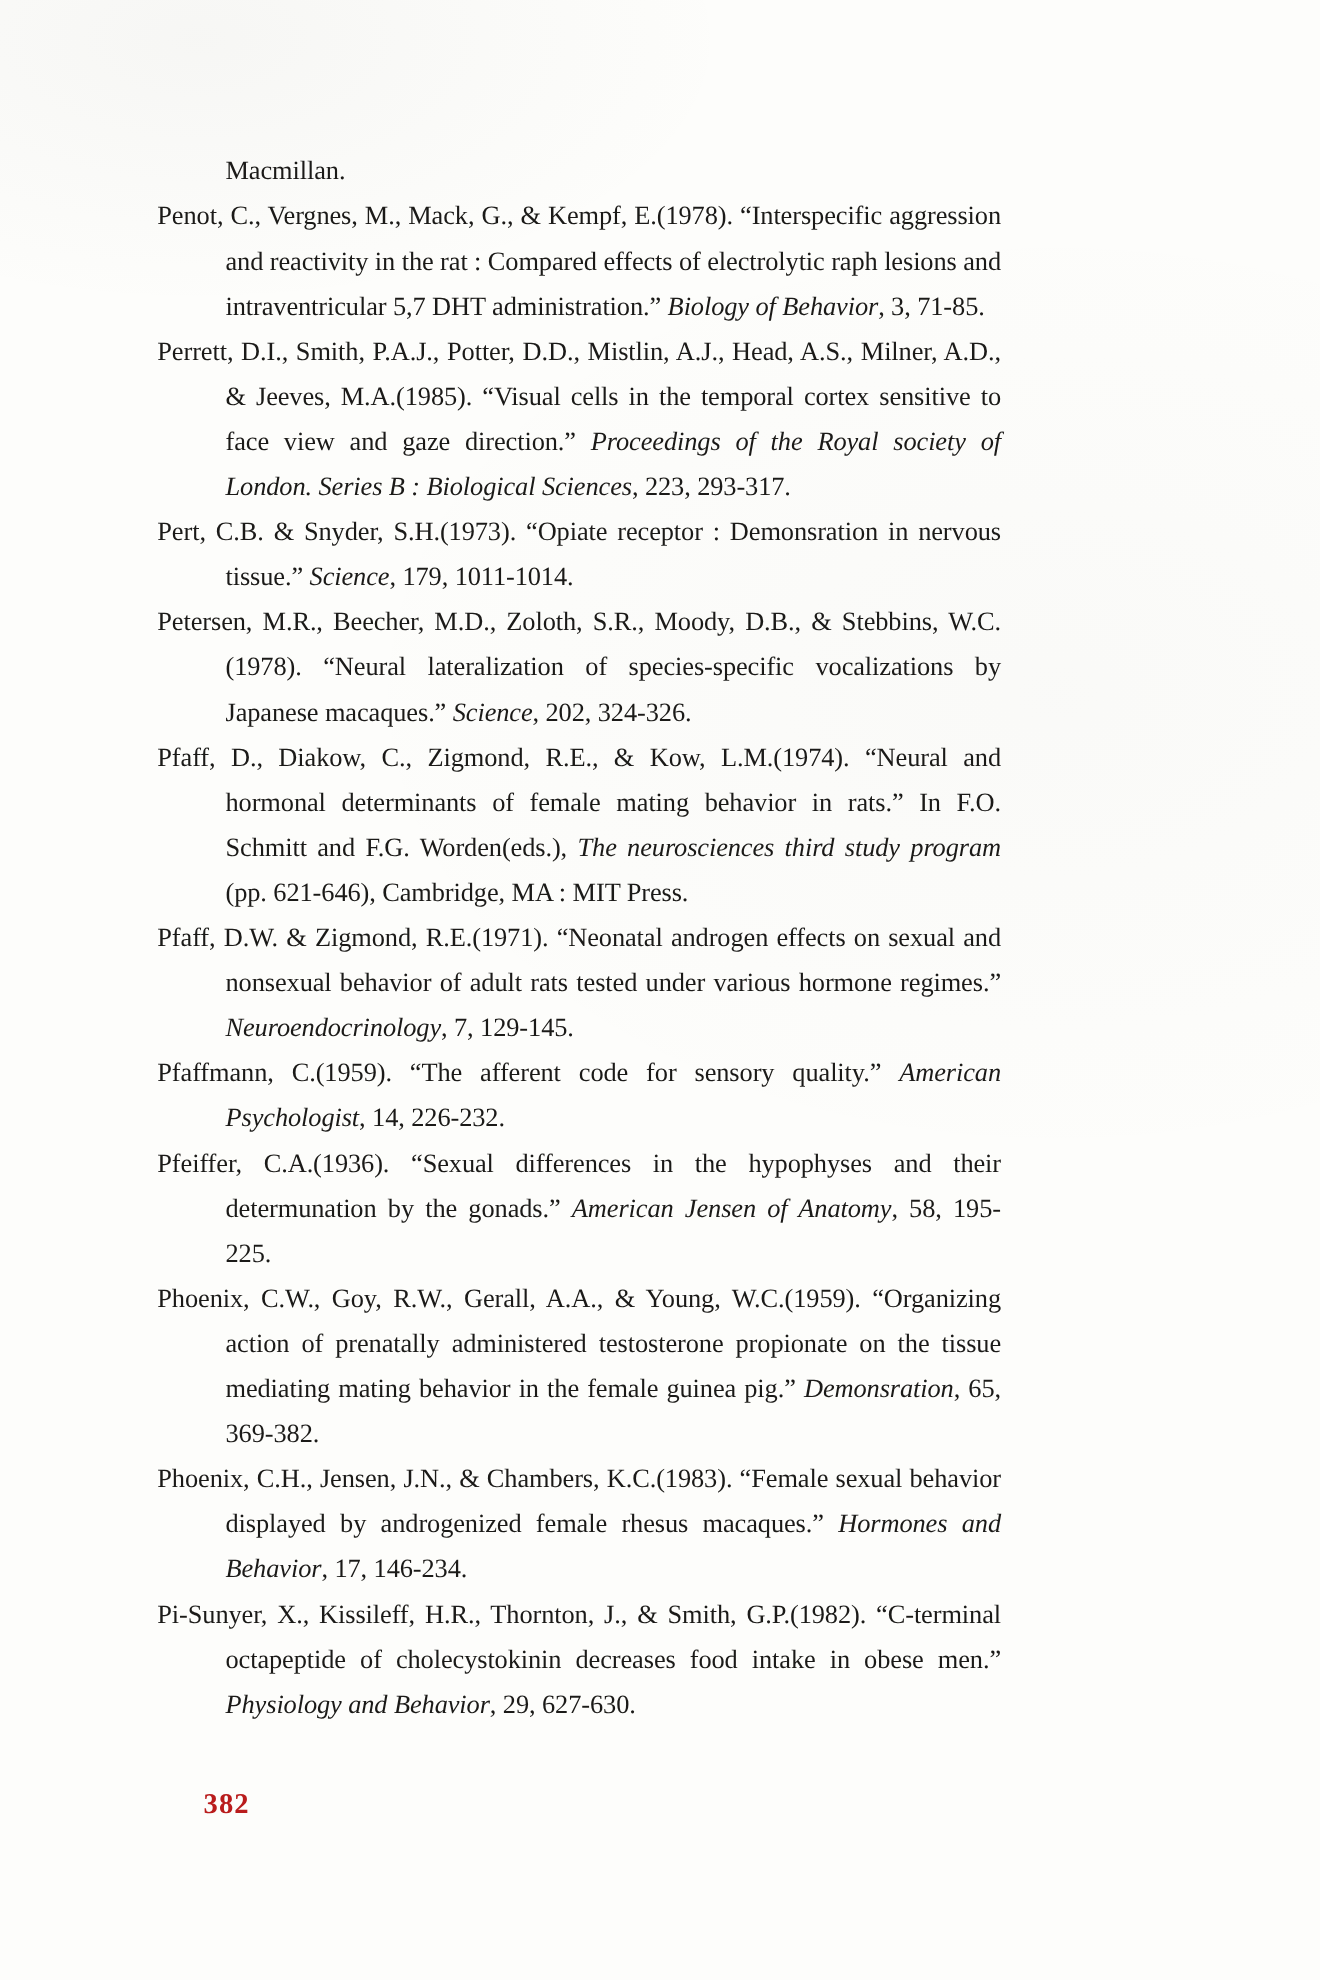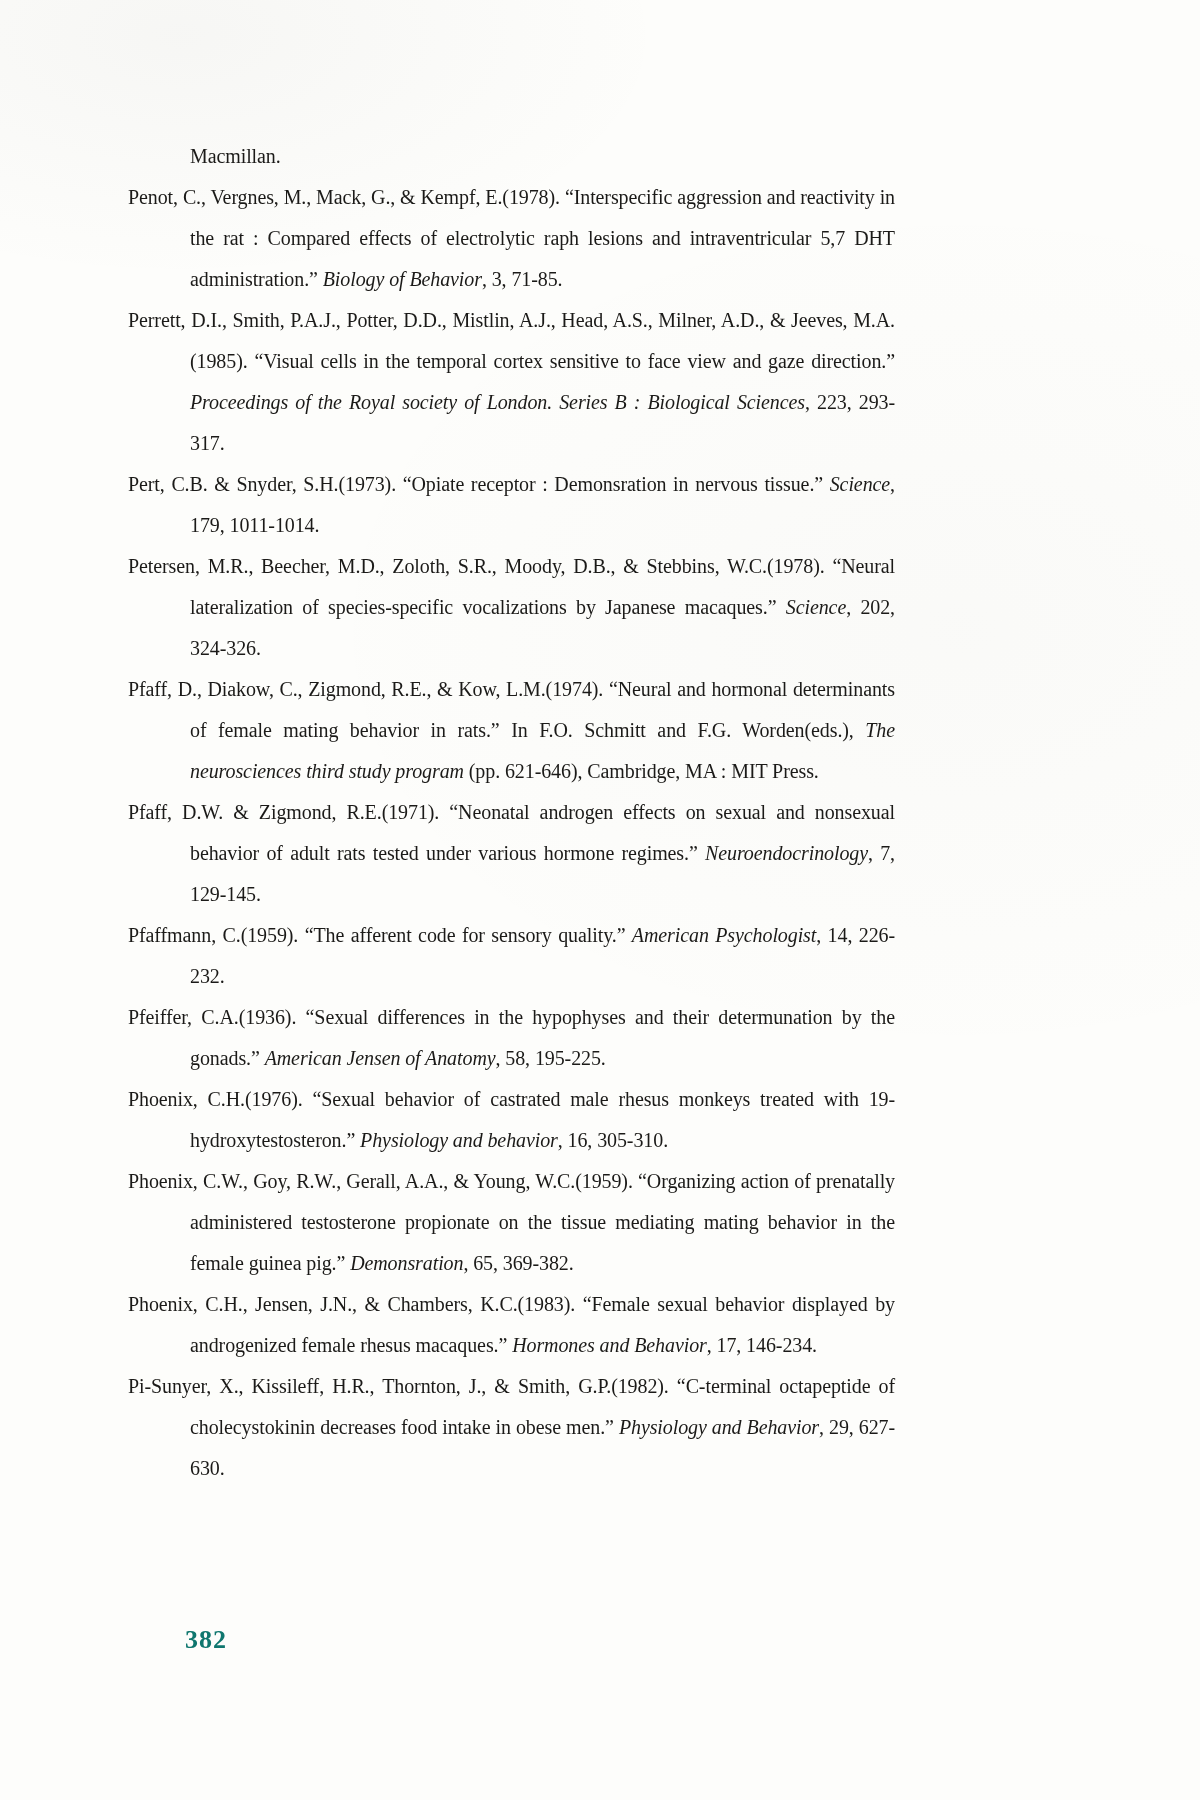--- a/index.html
+++ b/index.html
@@ -17,24 +17,24 @@
       #fdfdfb;
     font-family: "Liberation Serif", "DejaVu Serif", serif;
     color: #1b1a18;
   }
   .page {
     position: absolute;
     inset: 0;
   }
   .refs {
     position: absolute;
-    left: 128px;
+    left: 143px;
     top: 136px;
     width: 767px;
-    font-size: 20px;
+    font-size: 24px;
     line-height: 41px;
     letter-spacing: -0.1px;
     text-align: justify;
   }
   .ref {
     margin: 0;
     padding-left: 62px;
     text-indent: -62px;
   }
   .ref.continuation {
@@ -42,36 +42,35 @@
   }
   .ref i {
   }
   .page-number {
     position: absolute;
     left: 185px;
     top: 1625px;
     font-size: 26px;
     font-weight: 700;
     letter-spacing: 1px;
-    color: #0f766e;
+    color: #b91c1c;
   }
 </style>
 </head>
 <body>
 
 <div class="page">
   <main class="refs">
       <p class="ref continuation"><span>Macmillan.</span></p>
       <p class="ref"><span>Penot, C., Vergnes, M., Mack, G., &amp; Kempf, E.(1978). “Interspecific aggression and reactivity in the rat : Compared effects of electrolytic raph lesions and intraventricular 5,7 DHT administration.” </span><i>Biology of Behavior</i><span>, 3, 71-85.</span></p>
       <p class="ref"><span>Perrett, D.I., Smith, P.A.J., Potter, D.D., Mistlin, A.J., Head, A.S., Milner, A.D., &amp; Jeeves, M.A.(1985). “Visual cells in the temporal cortex sensitive to face view and gaze direction.” </span><i>Proceedings of the Royal society of London. Series B : Biological Sciences</i><span>, 223, 293-317.</span></p>
       <p class="ref"><span>Pert, C.B. &amp; Snyder, S.H.(1973). “Opiate receptor : Demonsration in nervous tissue.” </span><i>Science</i><span>, 179, 1011-1014.</span></p>
       <p class="ref"><span>Petersen, M.R., Beecher, M.D., Zoloth, S.R., Moody, D.B., &amp; Stebbins, W.C.(1978). “Neural lateralization of species-specific vocalizations by Japanese macaques.” </span><i>Science</i><span>, 202, 324-326.</span></p>
       <p class="ref"><span>Pfaff, D., Diakow, C., Zigmond, R.E., &amp; Kow, L.M.(1974). “Neural and hormonal determinants of female mating behavior in rats.” In F.O. Schmitt and F.G. Worden(eds.), </span><i>The neurosciences third study program</i><span> (pp. 621-646), Cambridge, MA : MIT Press.</span></p>
       <p class="ref"><span>Pfaff, D.W. &amp; Zigmond, R.E.(1971). “Neonatal androgen effects on sexual and nonsexual behavior of adult rats tested under various hormone regimes.” </span><i>Neuroendocrinology</i><span>, 7, 129-145.</span></p>
       <p class="ref"><span>Pfaffmann, C.(1959). “The afferent code for sensory quality.” </span><i>American Psychologist</i><span>, 14, 226-232.</span></p>
       <p class="ref"><span>Pfeiffer, C.A.(1936). “Sexual differences in the hypophyses and their determunation by the gonads.” </span><i>American Jensen of Anatomy</i><span>, 58, 195-225.</span></p>
-      <p class="ref"><span>Phoenix, C.H.(1976). “Sexual behavior of castrated male rhesus monkeys treated with 19-hydroxytestosteron.” </span><i>Physiology and behavior</i><span>, 16, 305-310.</span></p>
       <p class="ref"><span>Phoenix, C.W., Goy, R.W., Gerall, A.A., &amp; Young, W.C.(1959). “Organizing action of prenatally administered testosterone propionate on the tissue mediating mating behavior in the female guinea pig.” </span><i>Demonsration</i><span>, 65, 369-382.</span></p>
       <p class="ref"><span>Phoenix, C.H., Jensen, J.N., &amp; Chambers, K.C.(1983). “Female sexual behavior displayed by androgenized female rhesus macaques.” </span><i>Hormones and Behavior</i><span>, 17, 146-234.</span></p>
       <p class="ref"><span>Pi-Sunyer, X., Kissileff, H.R., Thornton, J., &amp; Smith, G.P.(1982). “C-terminal octapeptide of cholecystokinin decreases food intake in obese men.” </span><i>Physiology and Behavior</i><span>, 29, 627-630.</span></p>
     </main>
   <div class="page-number">382</div>
 </div>
 
 </body></html>

